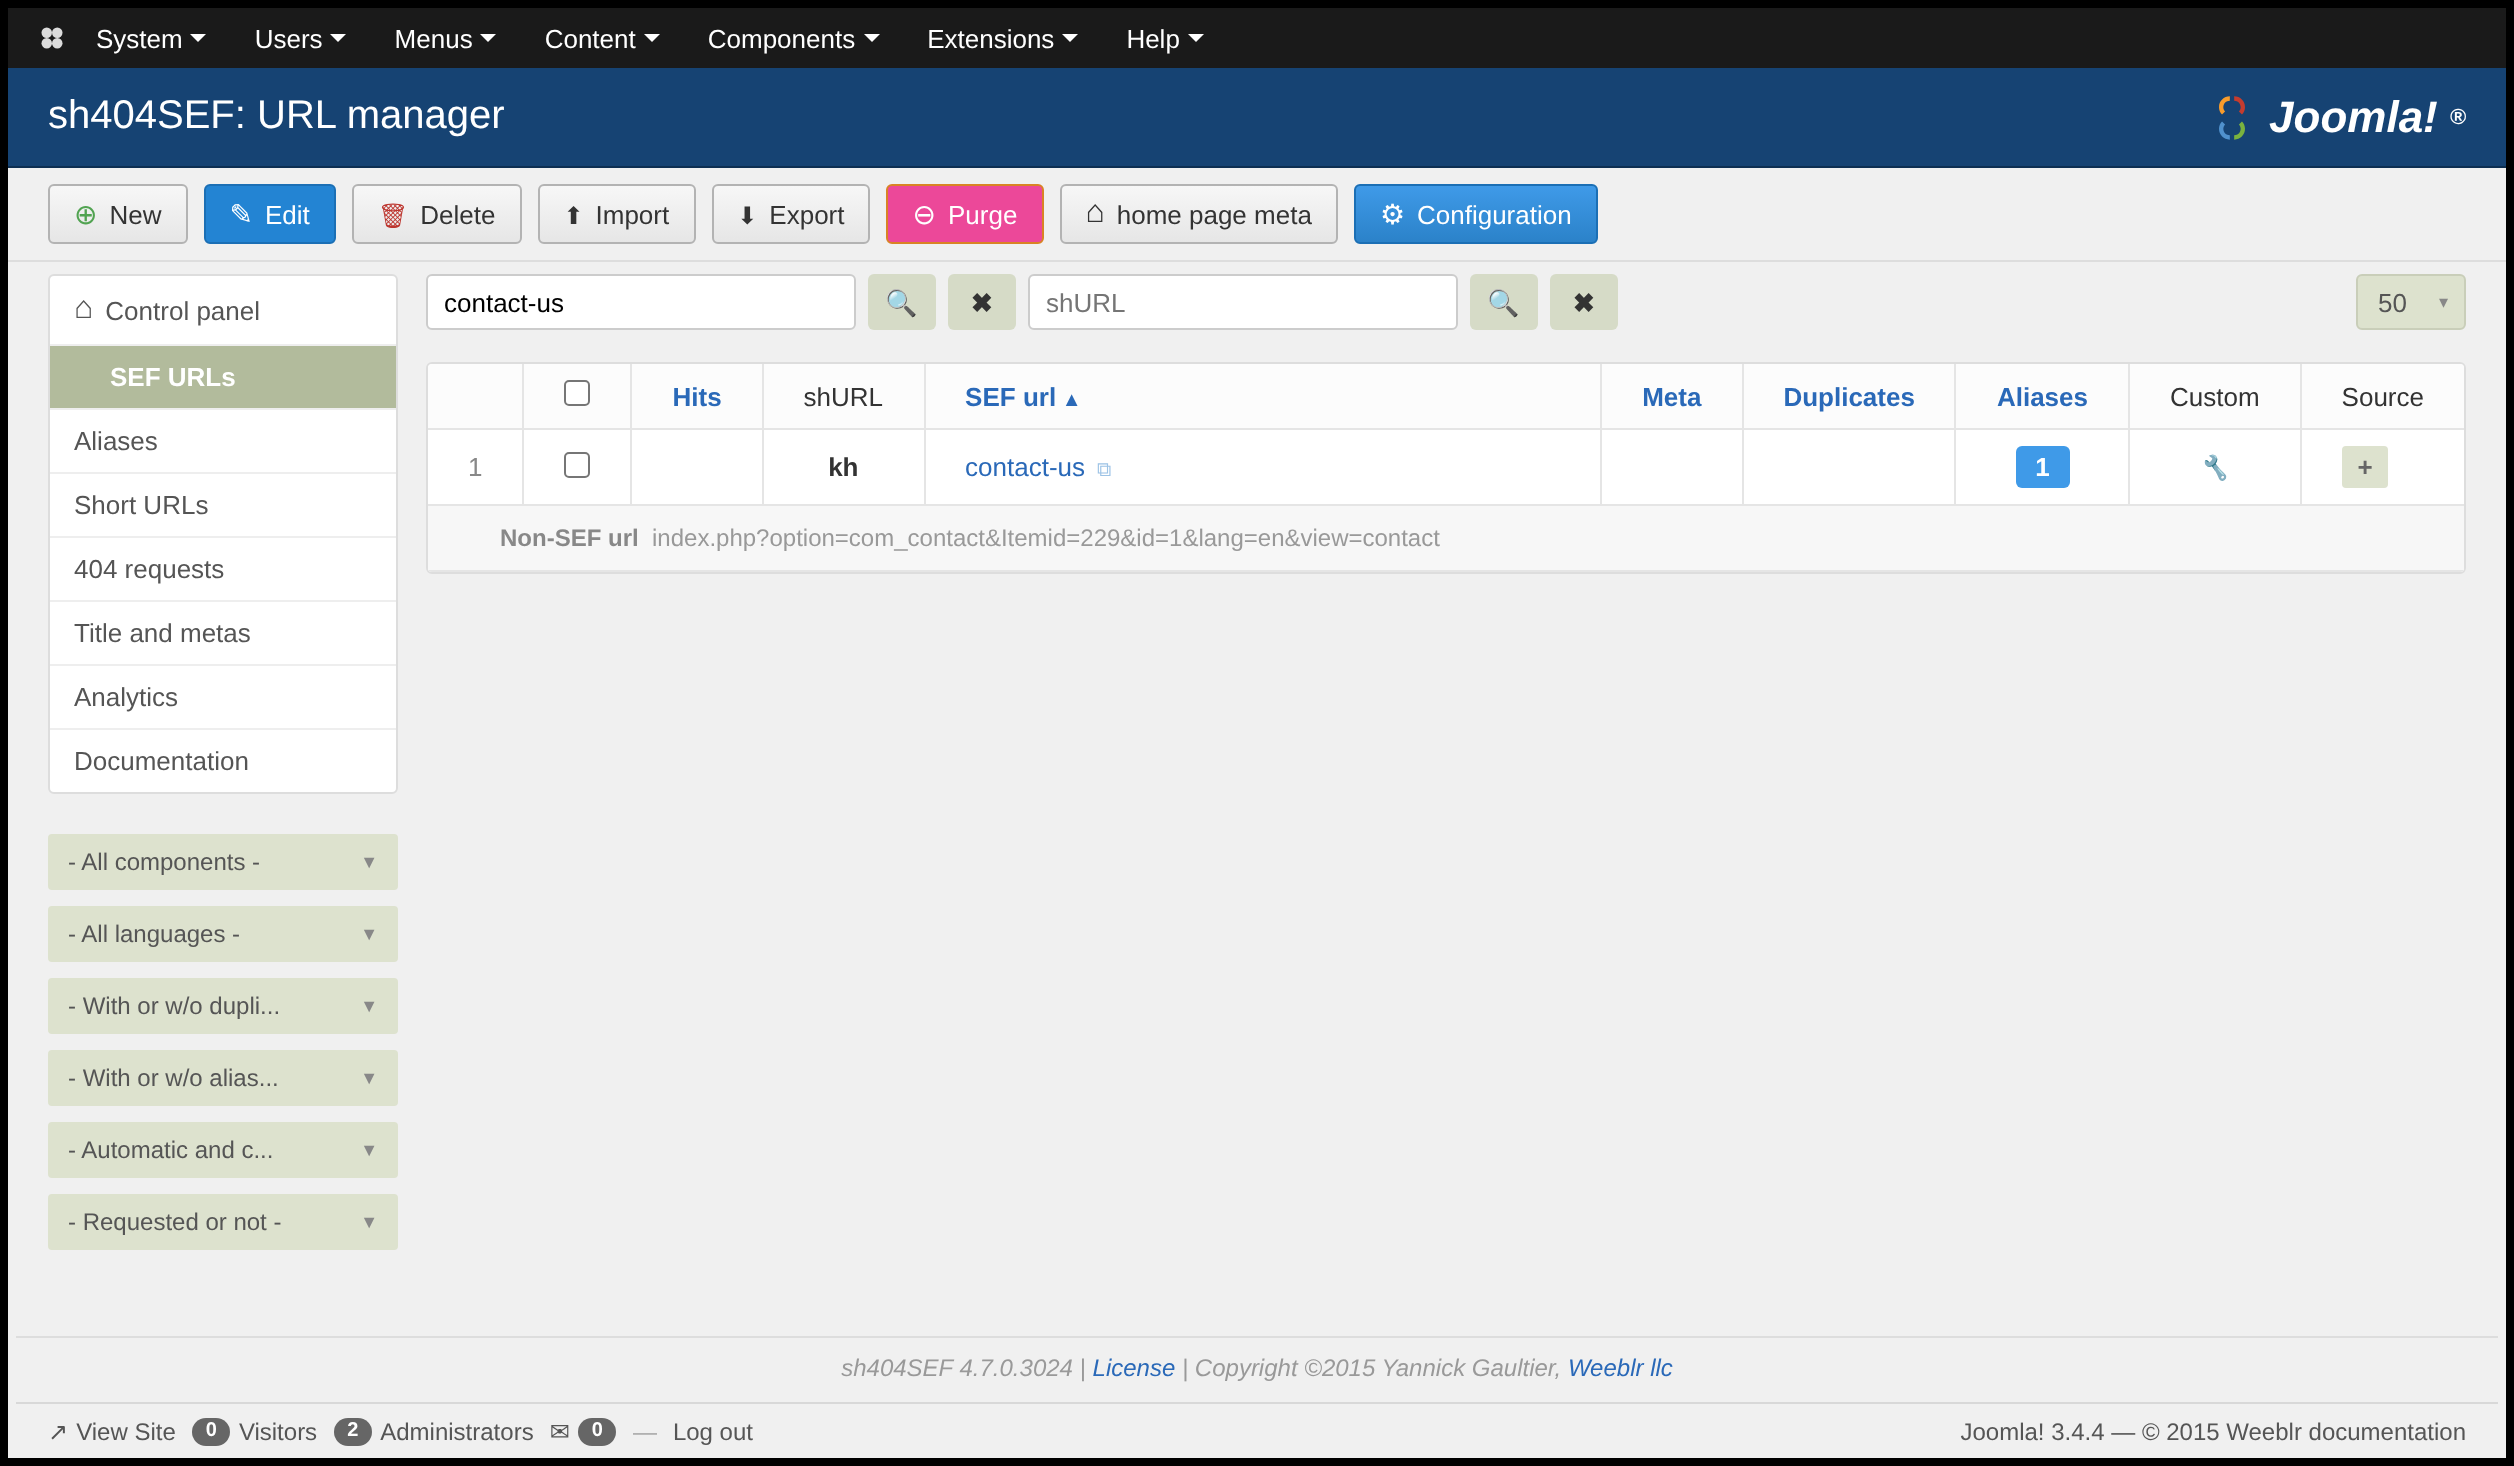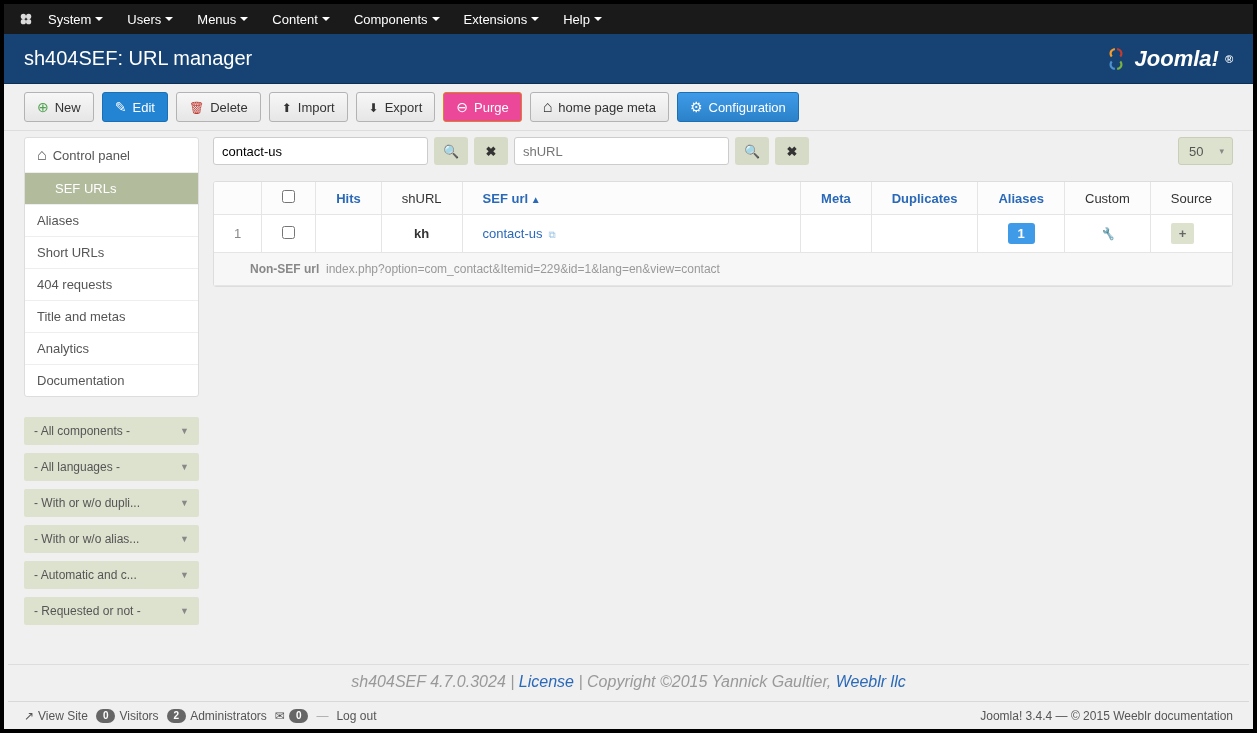--- a/index.html
+++ b/index.html
@@ -40,21 +40,21 @@
 .ic-gear::before { content: "⚙"; font-size: 14px; }
 .ic-wrench::before { content: "🔧"; font-size: 12px; }
 
 
 .main { display: flex; padding: 6px 20px 0 20px; gap: 14px; }
 .sidebar { width: 175px; flex-shrink: 0; }
 .sidebar ul { list-style: none; background: #fff; border: 1px solid #ddd; border-radius: 3px; margin-bottom: 20px; overflow: hidden; }
 .sidebar li { padding: 8px 12px; border-bottom: 1px solid #eee; color: #2a69b8; cursor: pointer; font-size: 13px; }
 .sidebar li:last-child { border-bottom: none; }
 .sidebar li.cp { color: #555; display: flex; align-items: center; gap: 6px; }
-.sidebar li.active { background: #b2bb9c; color: #fff; font-weight: normal; padding-left: 30px; }
+.sidebar li.active { background: #b2bb9c; color: #fff; font-weight: bold; padding-left: 30px; }
 .sidebar li.plain { color: #555; }
 
 .sidebar .filter-group { display: flex; flex-direction: column; gap: 8px; }
 .sidebar .filter { background: #dde2ce; padding: 7px 10px; font-size: 12px; color: #555; display: flex; justify-content: space-between; align-items: center; cursor: pointer; border-radius: 2px; }
 .sidebar .filter .tri { color: #888; font-size: 9px; }
 
 .content { flex: 1; min-width: 0; }
 .filter-row { display: flex; gap: 6px; margin-bottom: 16px; align-items: center; }
 .text-input { border: 1px solid #ccc; border-radius: 3px; padding: 5px 8px; font-size: 13px; height: 28px; background: #fff; }
 .text-input.search1 { width: 215px; }
@@ -85,21 +85,21 @@
 .data-table .col-source { width: 65px; text-align: left; }
 .data-table td.col-shurl { font-weight: bold; color: #333; }
 .sef-link { color: #2a69b8; cursor: pointer; }
 .sef-link .ext { color: #9dc3e6; font-size: 10px; margin-left: 6px; }
 .badge-blue { display: inline-block; background: #3f9ae8; color: #fff; padding: 3px 10px; border-radius: 3px; font-weight: bold; }
 .badge-plus { display: inline-block; background: #dde2ce; color: #666; padding: 3px 8px; border-radius: 2px; font-weight: bold; cursor: pointer; }
 .nonsef-row td { background: #f7f7f7; color: #999; font-size: 12px; padding: 9px 12px; }
 .nonsef-row td .lbl { color: #888; font-weight: bold; padding-left: 24px; }
 
 
-.version-bar { position: absolute; bottom: 30px; left: 4px; right: 4px; text-align: center; font-size: 16px; color: #999; font-style: italic; padding: 8px 0; border-top: 1px solid #ddd; background: #f0f0f0; }
+.version-bar { position: absolute; bottom: 30px; left: 4px; right: 4px; text-align: center; font-size: 12px; color: #999; font-style: italic; padding: 8px 0; border-top: 1px solid #ddd; background: #f0f0f0; }
 .version-bar a { color: #2a69b8; font-style: italic; }
 
 
 .statusbar { position: absolute; bottom: 0; left: 4px; right: 4px; height: 28px; background: #f0f0f0; border-top: 1px solid #d8d8d8; display: flex; align-items: center; padding: 0 16px; font-size: 12px; color: #555; justify-content: space-between; }
 .statusbar .sb-left, .statusbar .sb-right { display: flex; align-items: center; gap: 8px; }
 .statusbar .pill { background: #666; color: #fff; border-radius: 8px; padding: 1px 7px; font-size: 10px; font-weight: bold; }
 .statusbar .sep { color: #aaa; }
 .statusbar .link { cursor: pointer; display: inline-flex; gap: 4px; }
 .statusbar .ext-sq::before { content: "↗"; background: none; font-size: 12px; }
 

